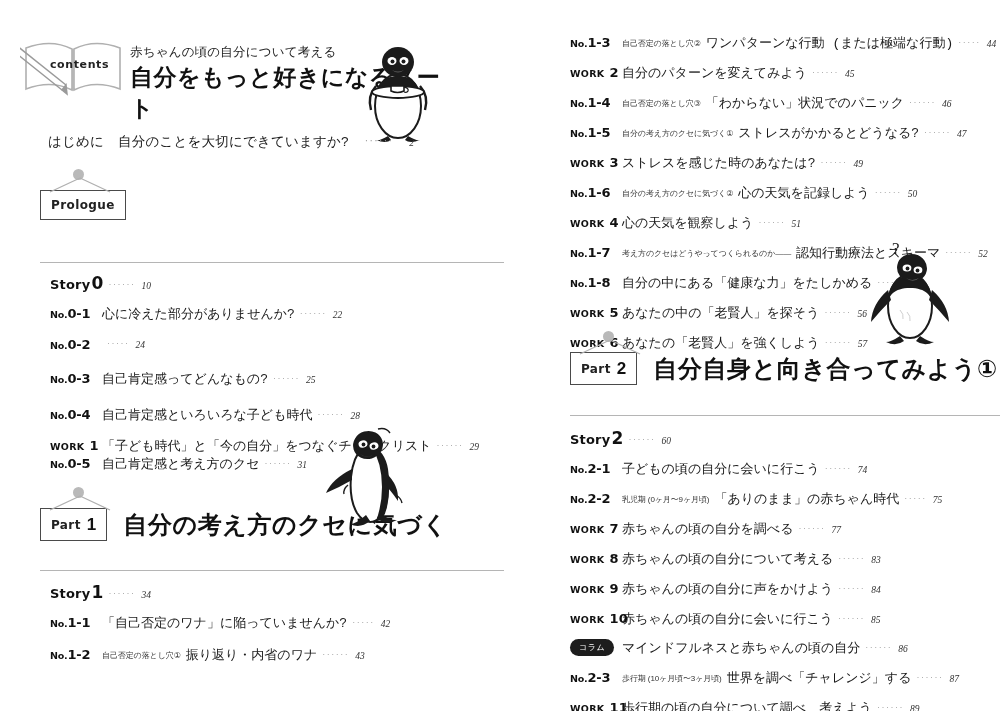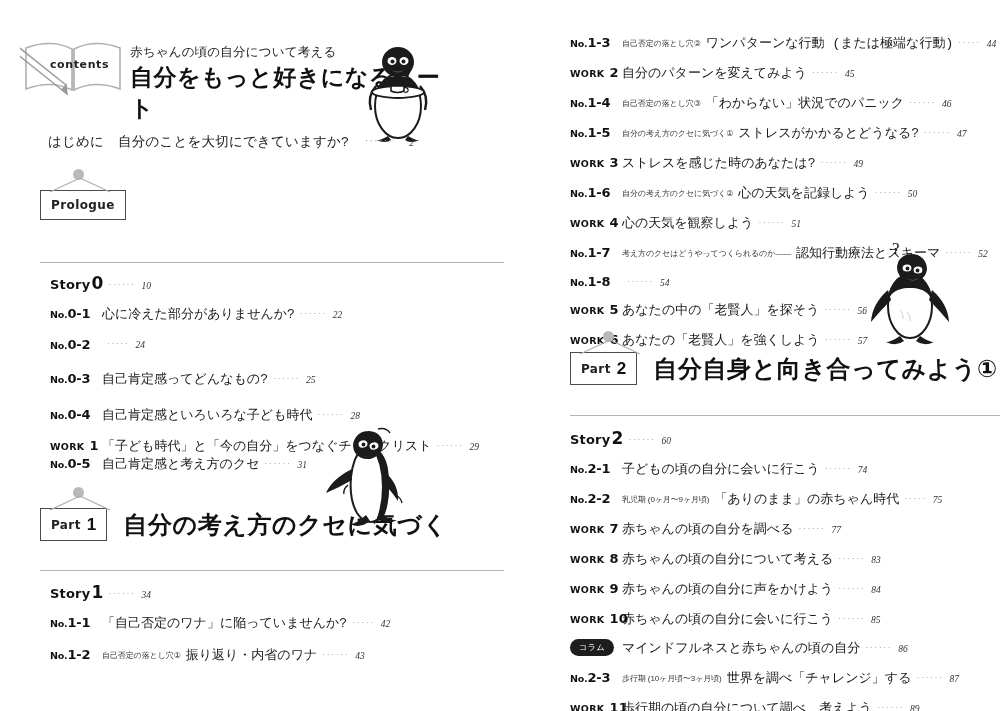--- a/index.html
+++ b/index.html
@@ -332,20 +332,21 @@
       </div>
       <div class="row" style="margin-bottom:12px;">
         <span class="tag no"><span class="np">No.</span><span class="nn">1-7</span></span>
         <span class="ann">考え方のクセはどうやってつくられるのか——</span>
         <span class="txt">認知行動療法とスキーマ</span>
         <span class="dots">······</span>
         <span class="pg">52</span>
       </div>
       <div class="row" style="margin-bottom:12px;">
         <span class="tag no"><span class="np">No.</span><span class="nn">1-8</span></span>
+        <span class="txt">自分の中にある「健康な力」をたしかめる</span>
         <span class="dots">······</span>
         <span class="pg">54</span>
       </div>
       <div class="row" style="margin-bottom:12px;">
         <span class="tag work">WORK<span class="wn">5</span></span>
         <span class="txt">あなたの中の「老賢人」を探そう</span>
         <span class="dots">······</span>
         <span class="pg">56</span>
       </div>
       <div class="row">

